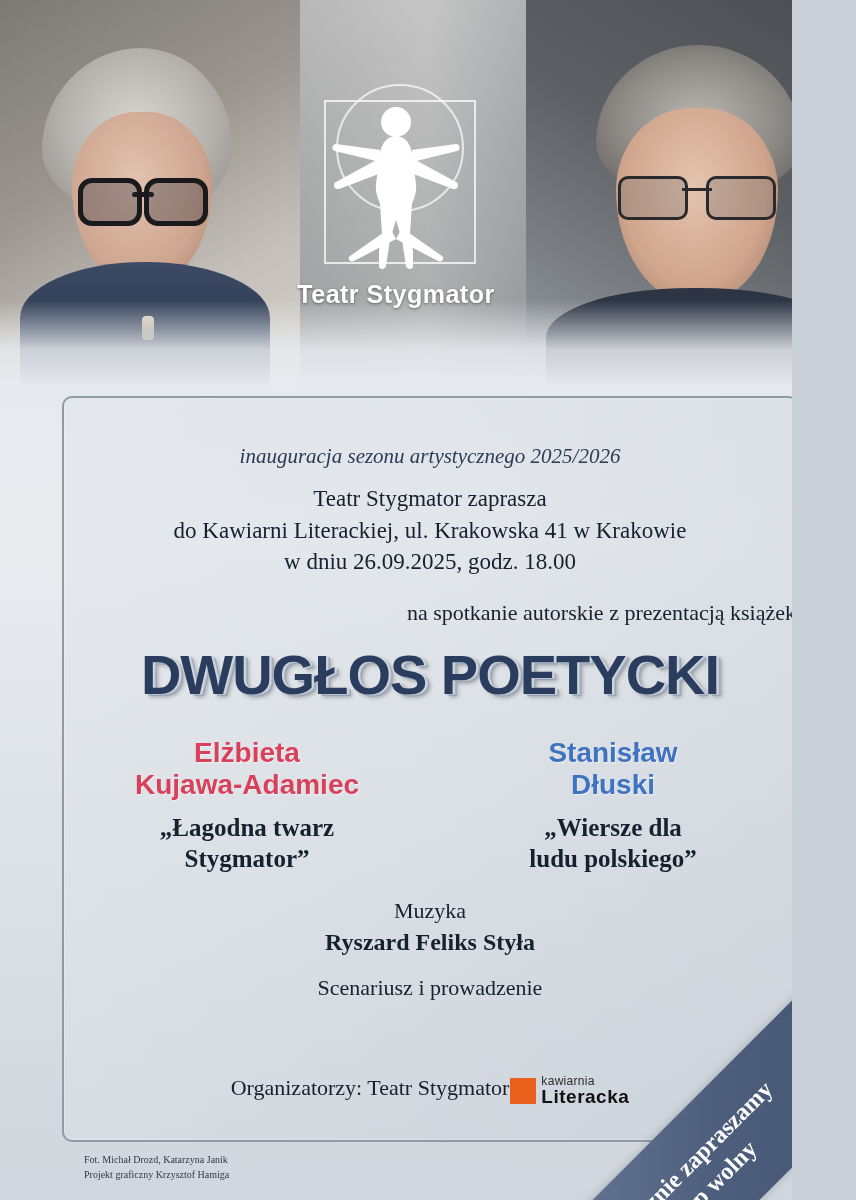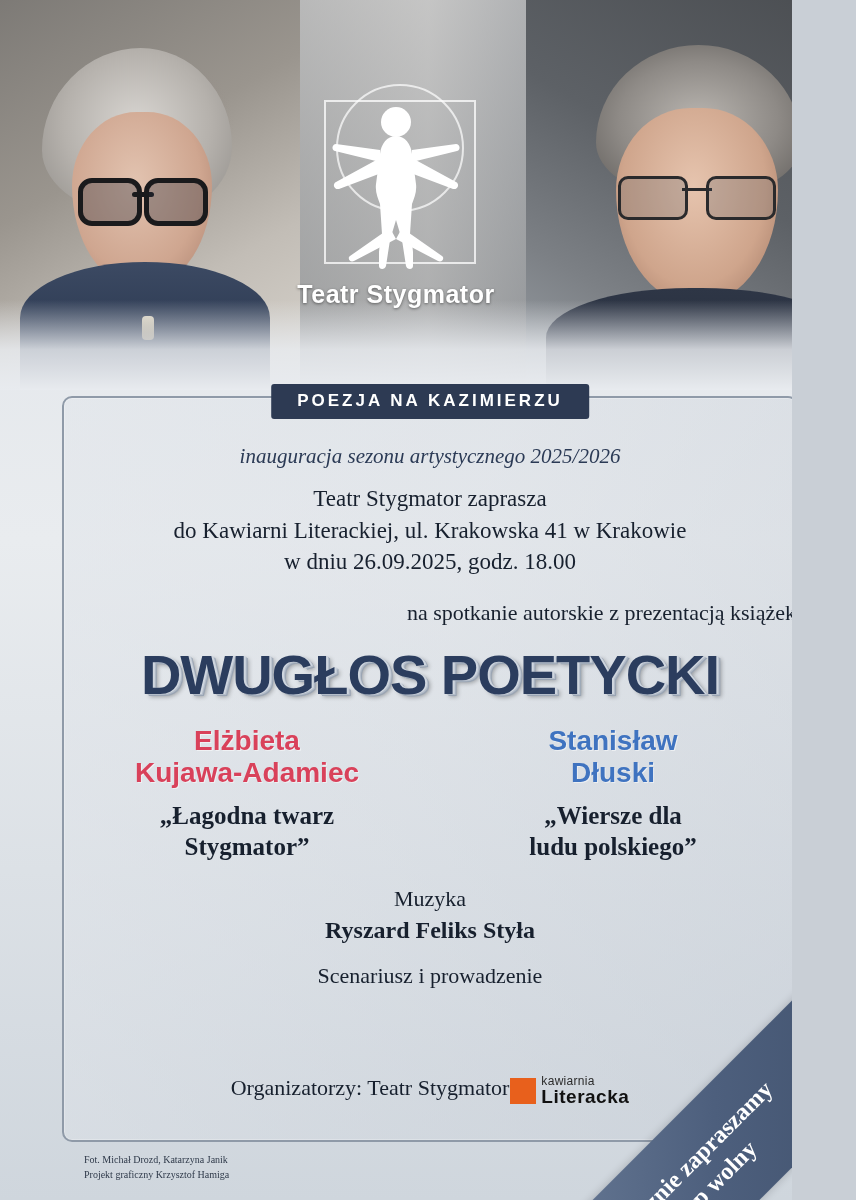--- a/index.html
+++ b/index.html
@@ -166,21 +166,21 @@
     font-weight:bold;font-size:56px;letter-spacing:-1px;
     color:#2b3d5e;
     text-shadow:
       2px 0 0 #cfd6df,
       3px 1px 0 #b4bdc9,
       4px 2px 0 #9aa5b4,
       5px 3px 4px rgba(0,0,0,.30);
   }
 
   .authors{
-    display:flex;margin-top:18px;justify-content:center;
+    display:flex;margin-top:30px;justify-content:center;
   }
   .col{width:50%;text-align:center;}
   .a-name{
     font-family:"Liberation Sans",sans-serif;
     font-weight:bold;font-size:28px;line-height:1.12;
   }
   .a-name.left{color:#d9415a;text-shadow:1px 1px 0 rgba(255,255,255,.5);}
   .a-name.right{color:#3f73c0;text-shadow:1px 1px 0 rgba(255,255,255,.5);}
   .a-book{
     margin-top:12px;font-size:25px;font-weight:bold;color:#17202e;line-height:1.25;
@@ -284,21 +284,20 @@
           <path d="M84 150 l-40 28 c-3 2 0 7 4 5 l42 -22 z"></path>
           <path d="M96 150 l40 28 c3 2 0 7 -4 5 l-42 -22 z"></path>
         </g>
       </svg>
     </div>
     <div class="logo-caption">Teatr Stygmator</div>
   </div>
 
   <div class="card">
 
-    <div class="title-bar">POEZJA NA KAZIMIERZU</div>
 
     <div class="subtitle">inauguracja sezonu artystycznego 2025/2026</div>
 
     <div class="lines">
       <span class="l">Teatr Stygmator zaprasza</span>
       <span class="l">do Kawiarni Literackiej, ul. Krakowska 41 w Krakowie</span>
       <span class="l">w dniu 26.09.2025, godz. 18.00</span>
     </div>
 
     <div class="meeting">na spotkanie autorskie z prezentacją książek</div>

